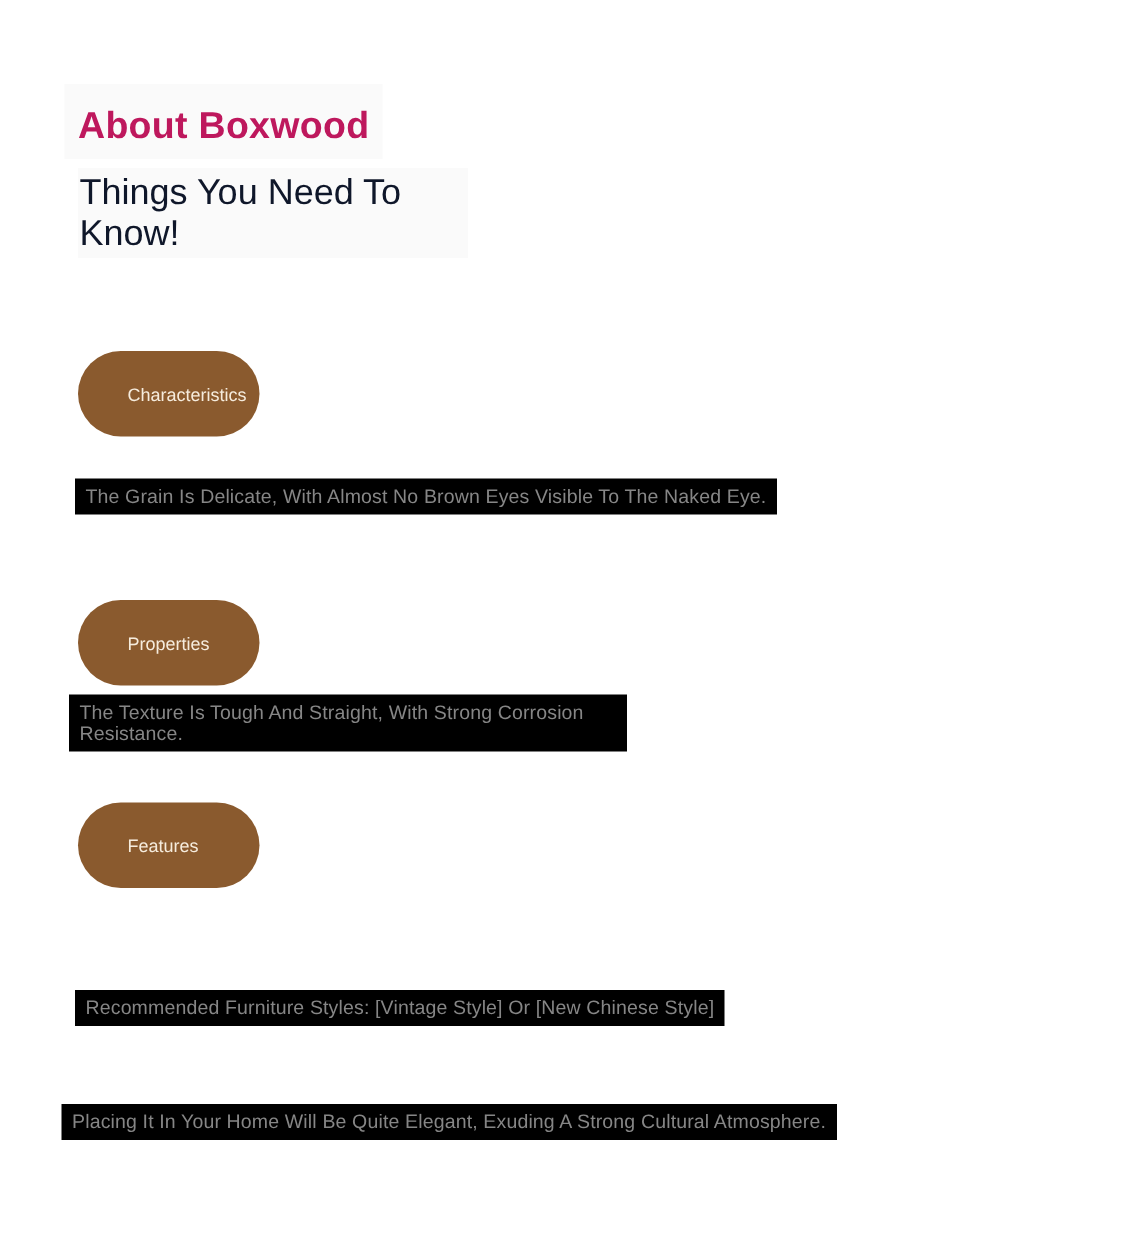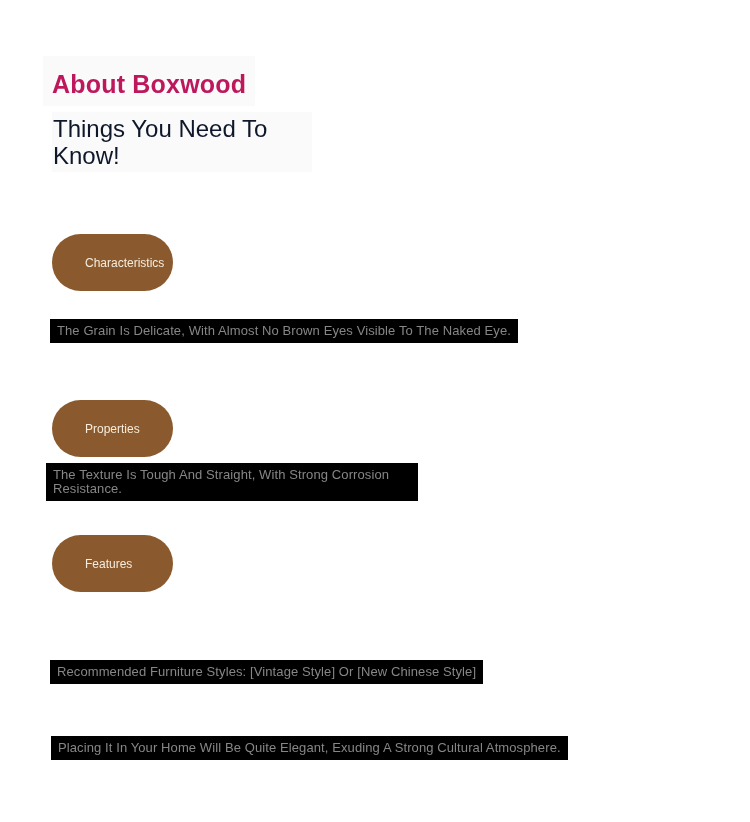--- a/index.html
+++ b/index.html
@@ -74,21 +74,21 @@
     line-height: 14px;
     color: #868686;
     letter-spacing: 0.1px;
     white-space: nowrap;
   }
   .p1 { left: 50px; top: 319px; }
   .p2 { left: 46px; top: 463px; width: 358px; white-space: normal; }
   .p3 { left: 47px; top: 621px; }
   .p4 { left: 50px; top: 660px; }
   .p5 { left: 47px; top: 698px; }
-  .p6 { left: 51px; top: 736px; }
+  .p6 { left: 41px; top: 736px; }
 </style>
 </head>
 <body>
 
 <div class="page">
 
   <div class="hl title-hl"></div>
   <h1 class="page-title">About Boxwood</h1>
 
   <div class="hl subtitle-hl"></div>

